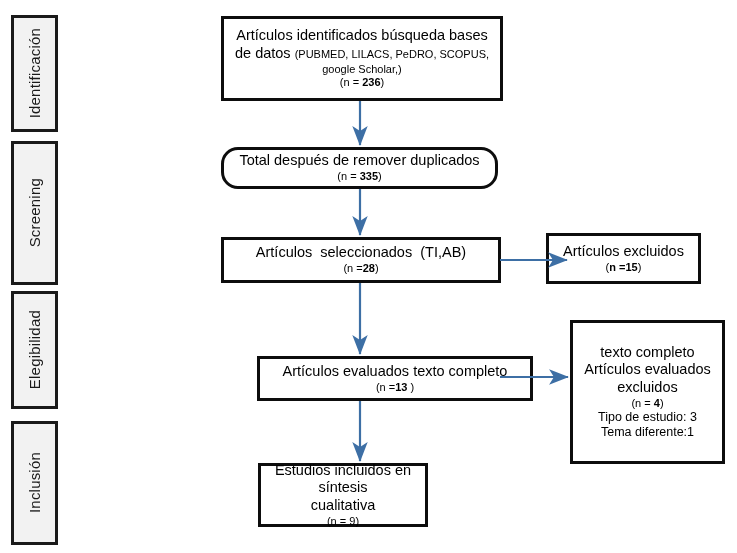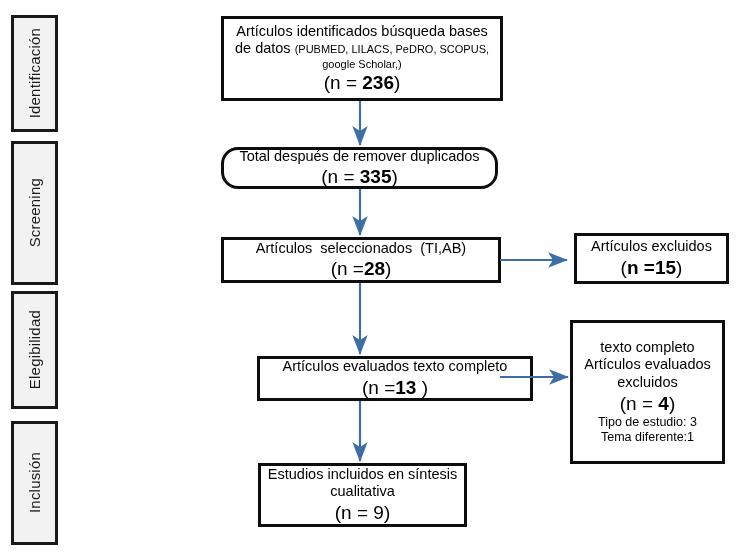--- a/index.html
+++ b/index.html
@@ -56,21 +56,21 @@
     line-height: 1.22;
   }
   .flow-line {
     font-size: 14.5px;
     white-space: pre-wrap;
   }
   .flow-line.small {
     font-size: 11px;
   }
   .flow-line.count {
-    font-size: 19px;
+    font-size: 11px;
   }
   .flow-line b { font-weight: bold; }
   .inline-small { font-size: 11px; }
 
   
   #arrows {
     position: absolute;
     left: 0; top: 0;
     width: 737px;
     height: 553px;
@@ -108,40 +108,40 @@
   <div class="flow-box" style="left:221px; top:147px; width:277px; height:42px;border-radius:17px;">
     <div class="flow-line">Total después de remover duplicados</div>
     <div class="flow-line count"><span>(n = </span><b>335</b><span>)</span></div>
   </div>
 
   <div class="flow-box" style="left:221px; top:237px; width:280px; height:46px;">
     <div class="flow-line">Artículos  seleccionados  (TI,AB)</div>
     <div class="flow-line count"><span>(n =</span><b>28</b><span>)</span></div>
   </div>
 
-  <div class="flow-box" style="left:574px; top:233px; width:155px; height:51px;">
+  <div class="flow-box" style="left:546px; top:233px; width:155px; height:51px;">
     <div class="flow-line">Artículos excluidos</div>
     <div class="flow-line count"><span>(</span><b>n =15</b><span>)</span></div>
   </div>
 
   <div class="flow-box" style="left:221px; top:356px; width:276px; height:45px;margin-left:36px;">
     <div class="flow-line">Artículos evaluados texto completo</div>
     <div class="flow-line count"><span>(n =</span><b>13</b><span> )</span></div>
   </div>
 
   <div class="flow-box" style="left:570px; top:320px; width:155px; height:144px;">
     <div class="flow-line">texto completo</div>
     <div class="flow-line">Artículos evaluados</div>
     <div class="flow-line">excluidos</div>
     <div class="flow-line count"><span>(n = </span><b>4</b><span>)</span></div>
     <div class="flow-line" style="font-size:12.5px;">Tipo de estudio: 3</div>
     <div class="flow-line" style="font-size:12.5px;">Tema diferente:1</div>
   </div>
 
-  <div class="flow-box" style="left:258px; top:463px; width:209px; height:64px;text-align:right;">
+  <div class="flow-box" style="left:258px; top:463px; width:170px; height:64px;">
     <div class="flow-line">Estudios incluidos en síntesis</div>
     <div class="flow-line">cualitativa</div>
     <div class="flow-line count"><span>(n = </span><span>9</span><span>)</span></div>
   </div>
 
   <svg id="arrows" viewBox="0 0 737 553">
     <defs>
       <marker id="arrowhead" markerWidth="9" markerHeight="7" refX="8.6" refY="3.5" orient="auto" markerUnits="strokeWidth">
         <path d="M0,0 L9,3.5 L0,7 L2.2,3.5 Z" fill="#3d6fa5"></path>
       </marker>

